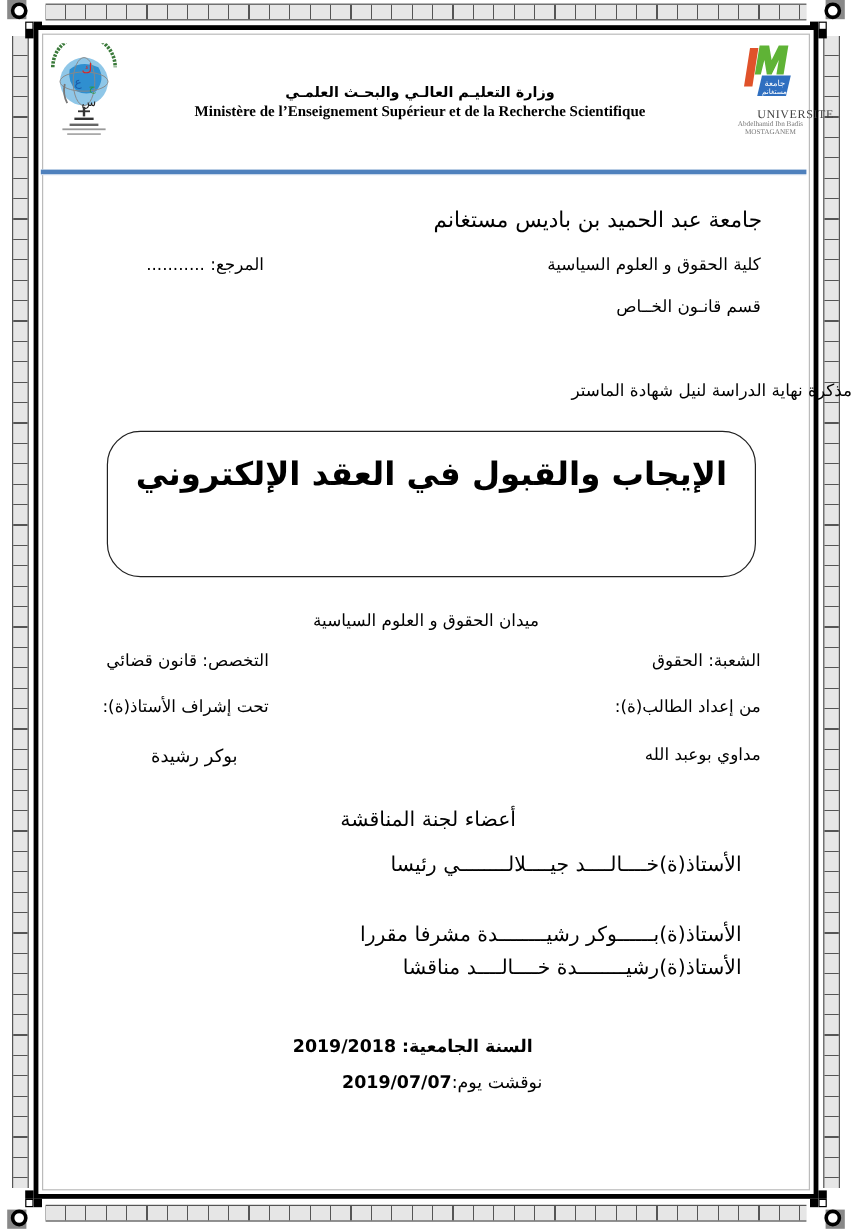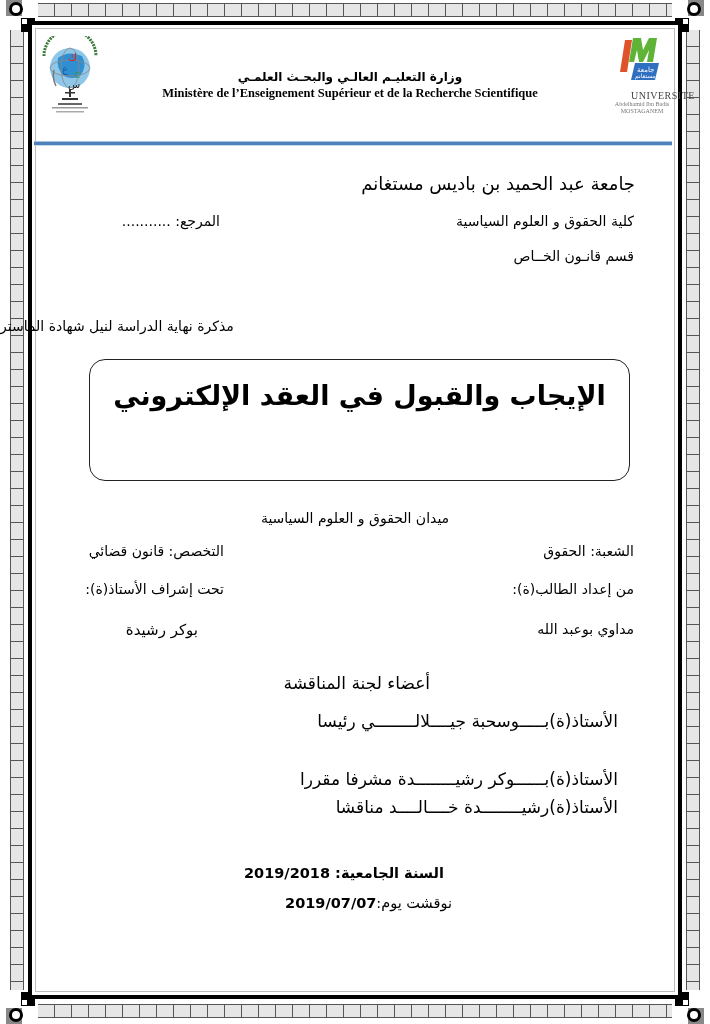--- a/index.html
+++ b/index.html
@@ -69,25 +69,25 @@
     background: linear-gradient(180deg, #a7c0dd 0 1px, #4f81bd 1px 4px, #c8d7ea 4px 5px);
   }
 
   
   .rtl { direction: rtl; position: absolute; white-space: nowrap; text-align: center; }
   .t15 { font-size: 14px; }
   .univ-name { top: 173px; left: 0; width: 635px; text-align: right; font-size: 18px; }
   .faculty { top: 213px; right: 76px; }
   .reference { top: 213px; right: 490px; }
   .dept { top: 248px; right: 76px; }
-  .memo { top: 318px; left: 0; width: 710px; text-align: left; font-size: 14px; }
+  .memo { top: 318px; left: 0; width: 710px; text-align: right; font-size: 14px; }
 
   .title-box {
     position: absolute; left: 89px; top: 359px; width: 541px; height: 122px;
-    border: 1.5px solid #222; border-radius: 16px; box-sizing: border-box;
+    border: 1.5px solid #222; border-radius: 28px; box-sizing: border-box;
   }
   .title-text {
     position: absolute; left: 0; right: 0; top: 20px; text-align: center;
     direction: rtl; font-size: 27px; font-weight: bold;
     font-family: "DejaVu Sans", sans-serif;
   }
 
   .field { top: 510px; left: 0; width: 710px; text-align: center; font-size: 14px; }
   .branch { top: 543px; right: 76px; }
   .spec   { top: 543px; right: 486px; }
@@ -202,21 +202,21 @@
 
 <div class="rtl field">ميدان الحقوق و العلوم السياسية</div>
 <div class="rtl t15 branch">الشعبة: الحقوق</div>
 <div class="rtl t15 spec">التخصص: قانون قضائي</div>
 <div class="rtl t15 prepby">من إعداد الطالب(ة):</div>
 <div class="rtl t15 superv">تحت إشراف الأستاذ(ة):</div>
 <div class="rtl t15 student">مداوي بوعبد الله</div>
 <div class="rtl supname">بوكر رشيدة</div>
 
 <div class="rtl committee-title">أعضاء لجنة المناقشة</div>
-<div class="rtl member m1">الأستاذ(ة)بـــــوسحبة جيــــلالــــــــي رئيسا</div>
+<div class="rtl member m1">الأستاذ(ة)خــــالــــد جيــــلالــــــــي رئيسا</div>
 <div class="rtl member m2">الأستاذ(ة)بــــــوكر رشيــــــــدة مشرفا مقررا</div>
 <div class="rtl member m3">الأستاذ(ة)رشيــــــــدة خــــالــــد مناقشا</div>
 
 <div class="rtl year">
   <span>السنة الجامعية:</span>
   <span>2019/2018</span>
 </div>
 <div class="rtl defended">
   <span>نوقشت يوم:</span><b>2019/07/07</b>
 </div>

